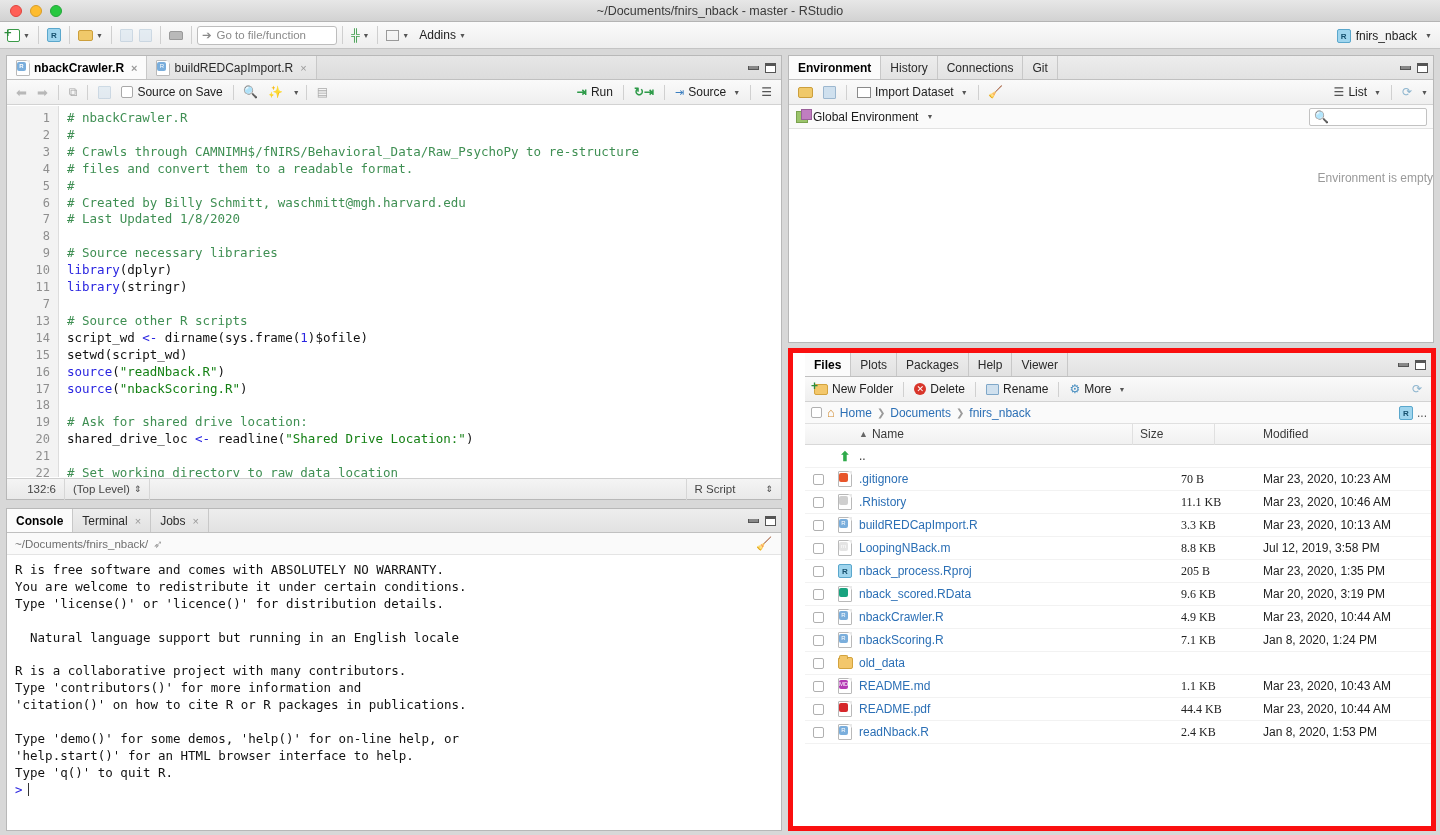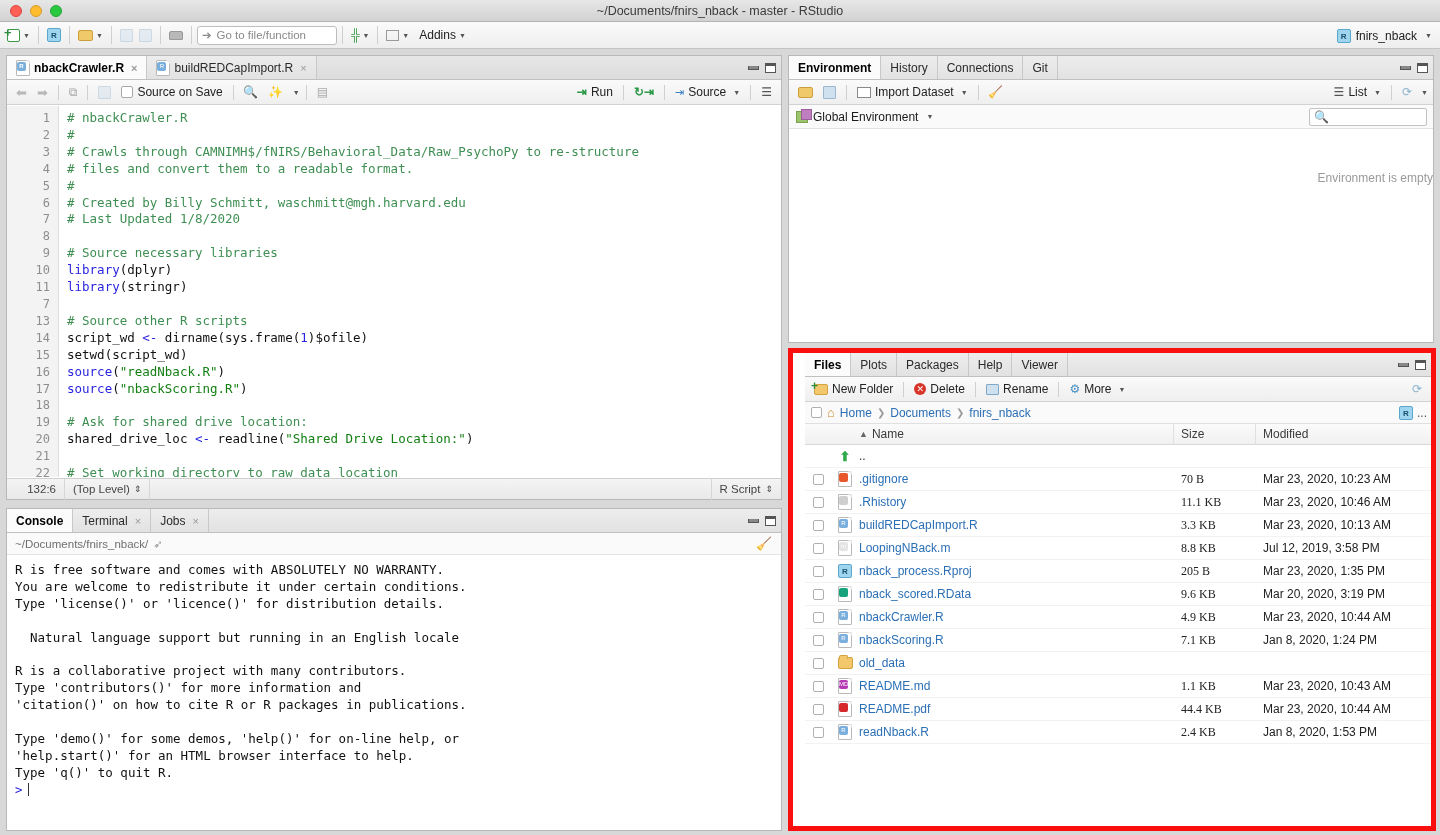--- a/index.html
+++ b/index.html
@@ -105,21 +105,21 @@
   .str { color:#148014; }
   .num { color:#2a25e0; }
   .op  { color:#2a25e0; }
   .src-status {
     position:absolute; left:0; right:0; bottom:0; height:21px;
     background:linear-gradient(#f4f4f4,#e9e9e9); border-top:1px solid #cfcfcf;
     display:flex; align-items:center; font-size:11.5px; color:#444;
   }
   .src-status .cell { padding:0 8px; border-right:1px solid #d6d6d6; height:23px; display:flex; align-items:center;}
   .src-status .pos { width:58px; justify-content:flex-end; }
-  .src-status .right { margin-left:auto; border-right:none; border-left:1px solid #d6d6d6;}
+  .src-status .right { margin-left:auto; border-right:none; border-left:1px solid #d6d6d6;gap:25px;}
 
   
   #console-pane { left:6px; top:508px; width:776px; height:323px; }
   .console-path {
     height:22px; background:#fafafa; border-bottom:1px solid #e4e4e4;
     display:flex; align-items:center; padding:0 8px; gap:5px;
     font-size:11.5px; color:#6f6f6f; position:relative;
   }
   .console-body {
     position:absolute; left:0; right:0; top:47px; bottom:0;
@@ -162,21 +162,21 @@
   .bc-right { position:absolute; right:4px; top:0; height:22px; display:flex; align-items:center; gap:4px; }
   .files-head {
     height:21px; background:linear-gradient(#fbfbfb,#f1f1f1);
     border-bottom:1px solid #d8d8d8; display:flex; align-items:center;
     font-size:12px; color:#3a3a3a;
   }
   .fh-chk { width:26px; }
   .fh-icon { width:28px; }
   .fh-name { flex:1; display:flex; align-items:center; gap:4px; border-right:1px solid #e0e0e0; height:21px;}
   .fh-size { width:82px; padding-left:7px; border-right:1px solid #e0e0e0; height:21px; display:flex; align-items:center;}
-  .fh-mod  { width:175px; padding-left:7px; height:21px; display:flex; align-items:center;}
+  .fh-mod  { width:175px; padding-left:7px; height:21px; display:flex; align-items:center;margin-left:41px;}
   .frow {
     height:23px; display:flex; align-items:center; font-size:12px;
     border-bottom:1px solid #f2f2f2;
   }
   .frow .c-chk { width:26px; display:flex; justify-content:center; }
   .chkbox { width:11px; height:11px; border:1px solid #b0b0b0; background:#fff; border-radius:2px; }
   .frow .c-icon { width:28px; display:flex; justify-content:center; align-items:center; }
   .frow .c-name { flex:1; color:#2b6fb5; }
   .frow .c-size { width:82px; padding-left:7px; color:#222;font-family:Liberation Serif, serif; }
   .frow .c-mod  { width:175px; padding-left:7px; color:#222; }

